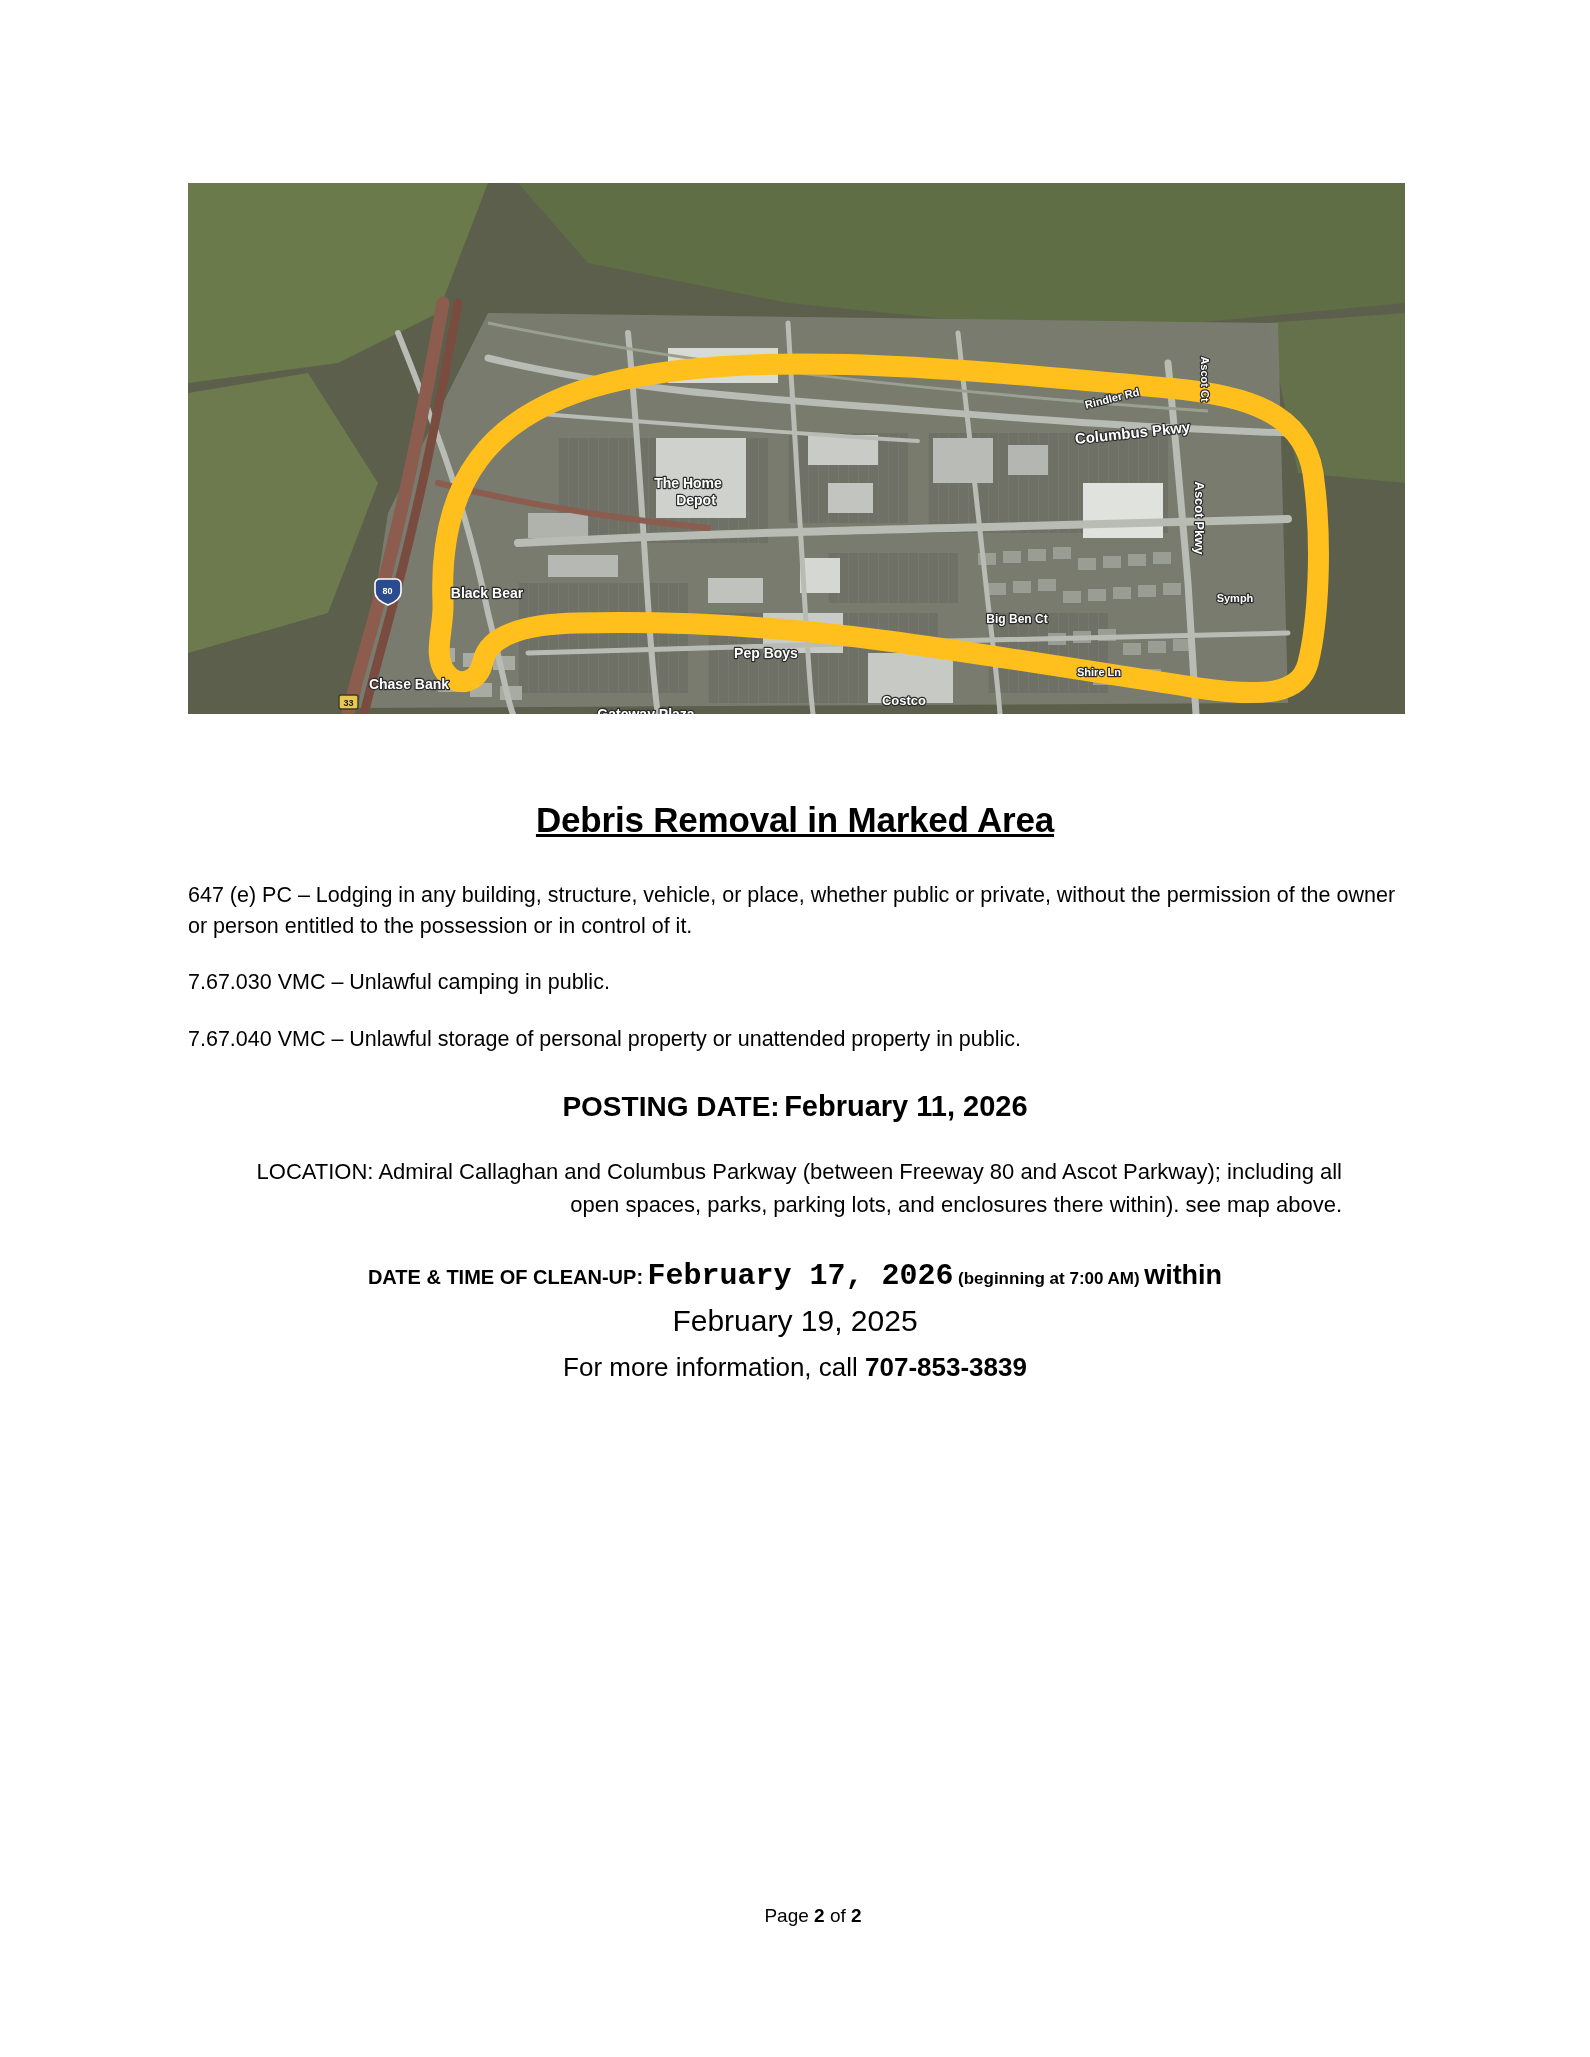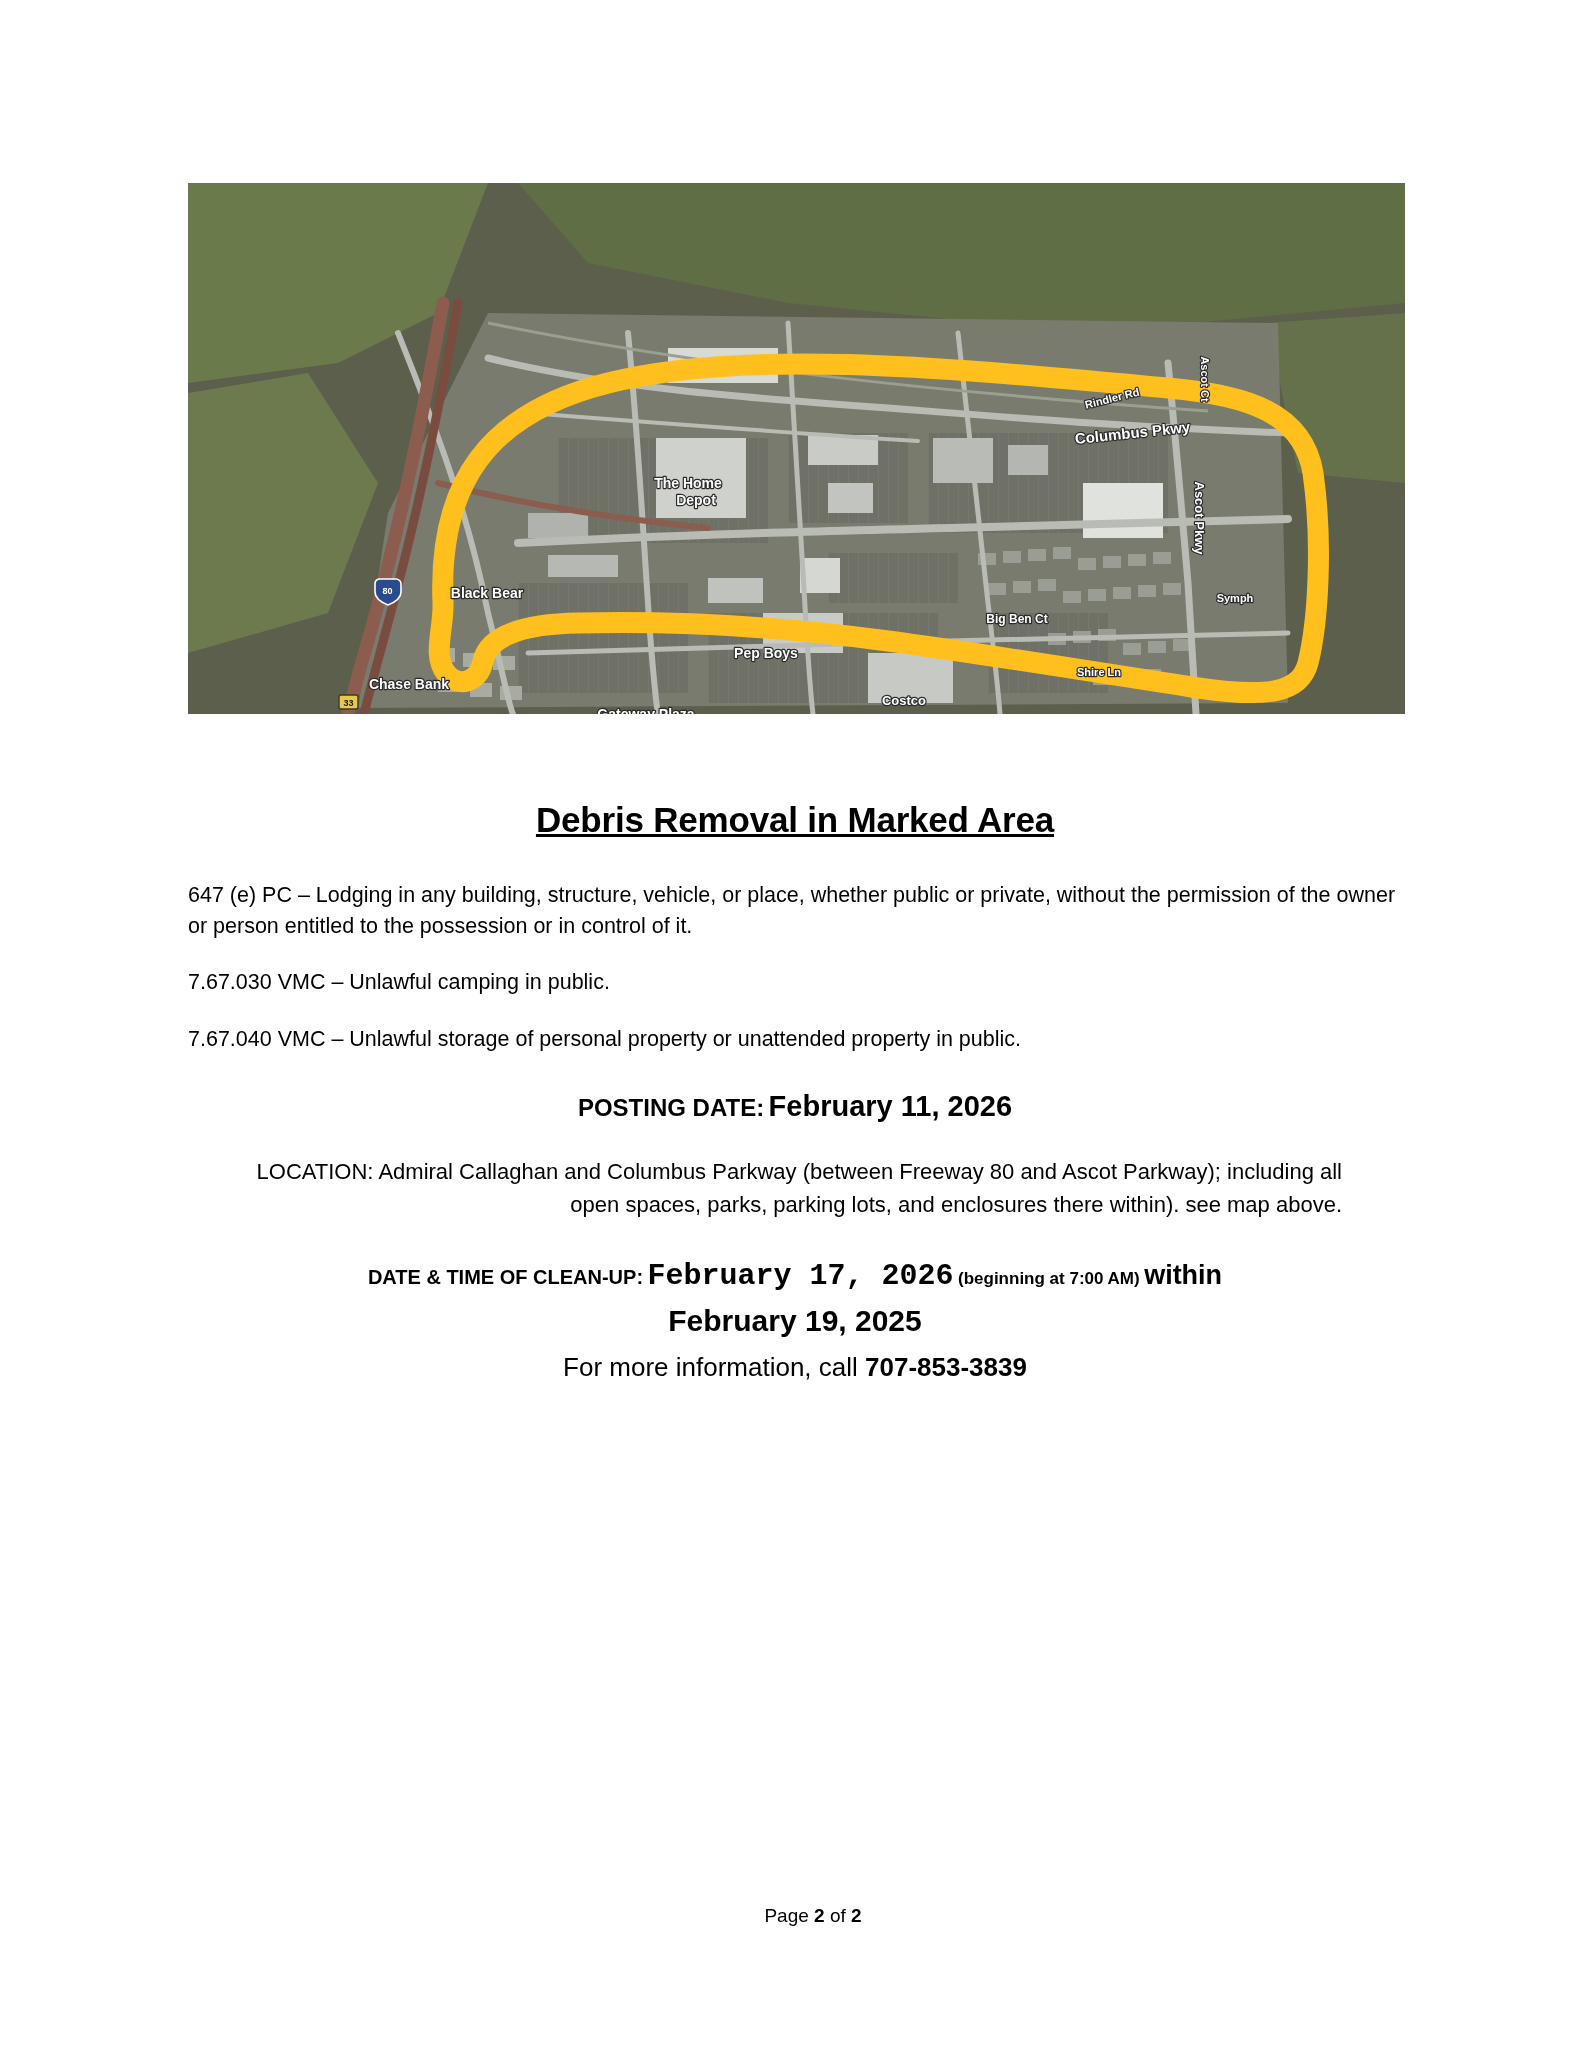--- a/index.html
+++ b/index.html
@@ -64,21 +64,21 @@
     line-height: 1.42;
     margin: 0 0 26px 0;
     text-align: left;
   }
 
   .posting-line {
     text-align: center;
     margin: 36px 0 32px 0;
   }
   .lbl-sm {
-    font-size: 24px;
+    font-size: 28px;
     font-weight: bold;
   }
   .val-lg {
     font-size: 29px;
     font-weight: bold;
   }
 
   .location-block {
     text-align: right;
     font-size: 22px;
@@ -104,21 +104,21 @@
   .cleanup-paren {
     font-size: 17px;
     font-weight: bold;
   }
   .cleanup-through {
     font-size: 27px;
     font-weight: bold;
   }
   .cleanup-date2 {
     font-size: 30px;
-    font-weight: bold;
+    font-weight: normal;
   }
   .moreinfo {
     text-align: center;
     font-size: 26px;
     margin-top: 5px;
   }
   .moreinfo b { font-weight: bold; }
 
   
   .footer {

